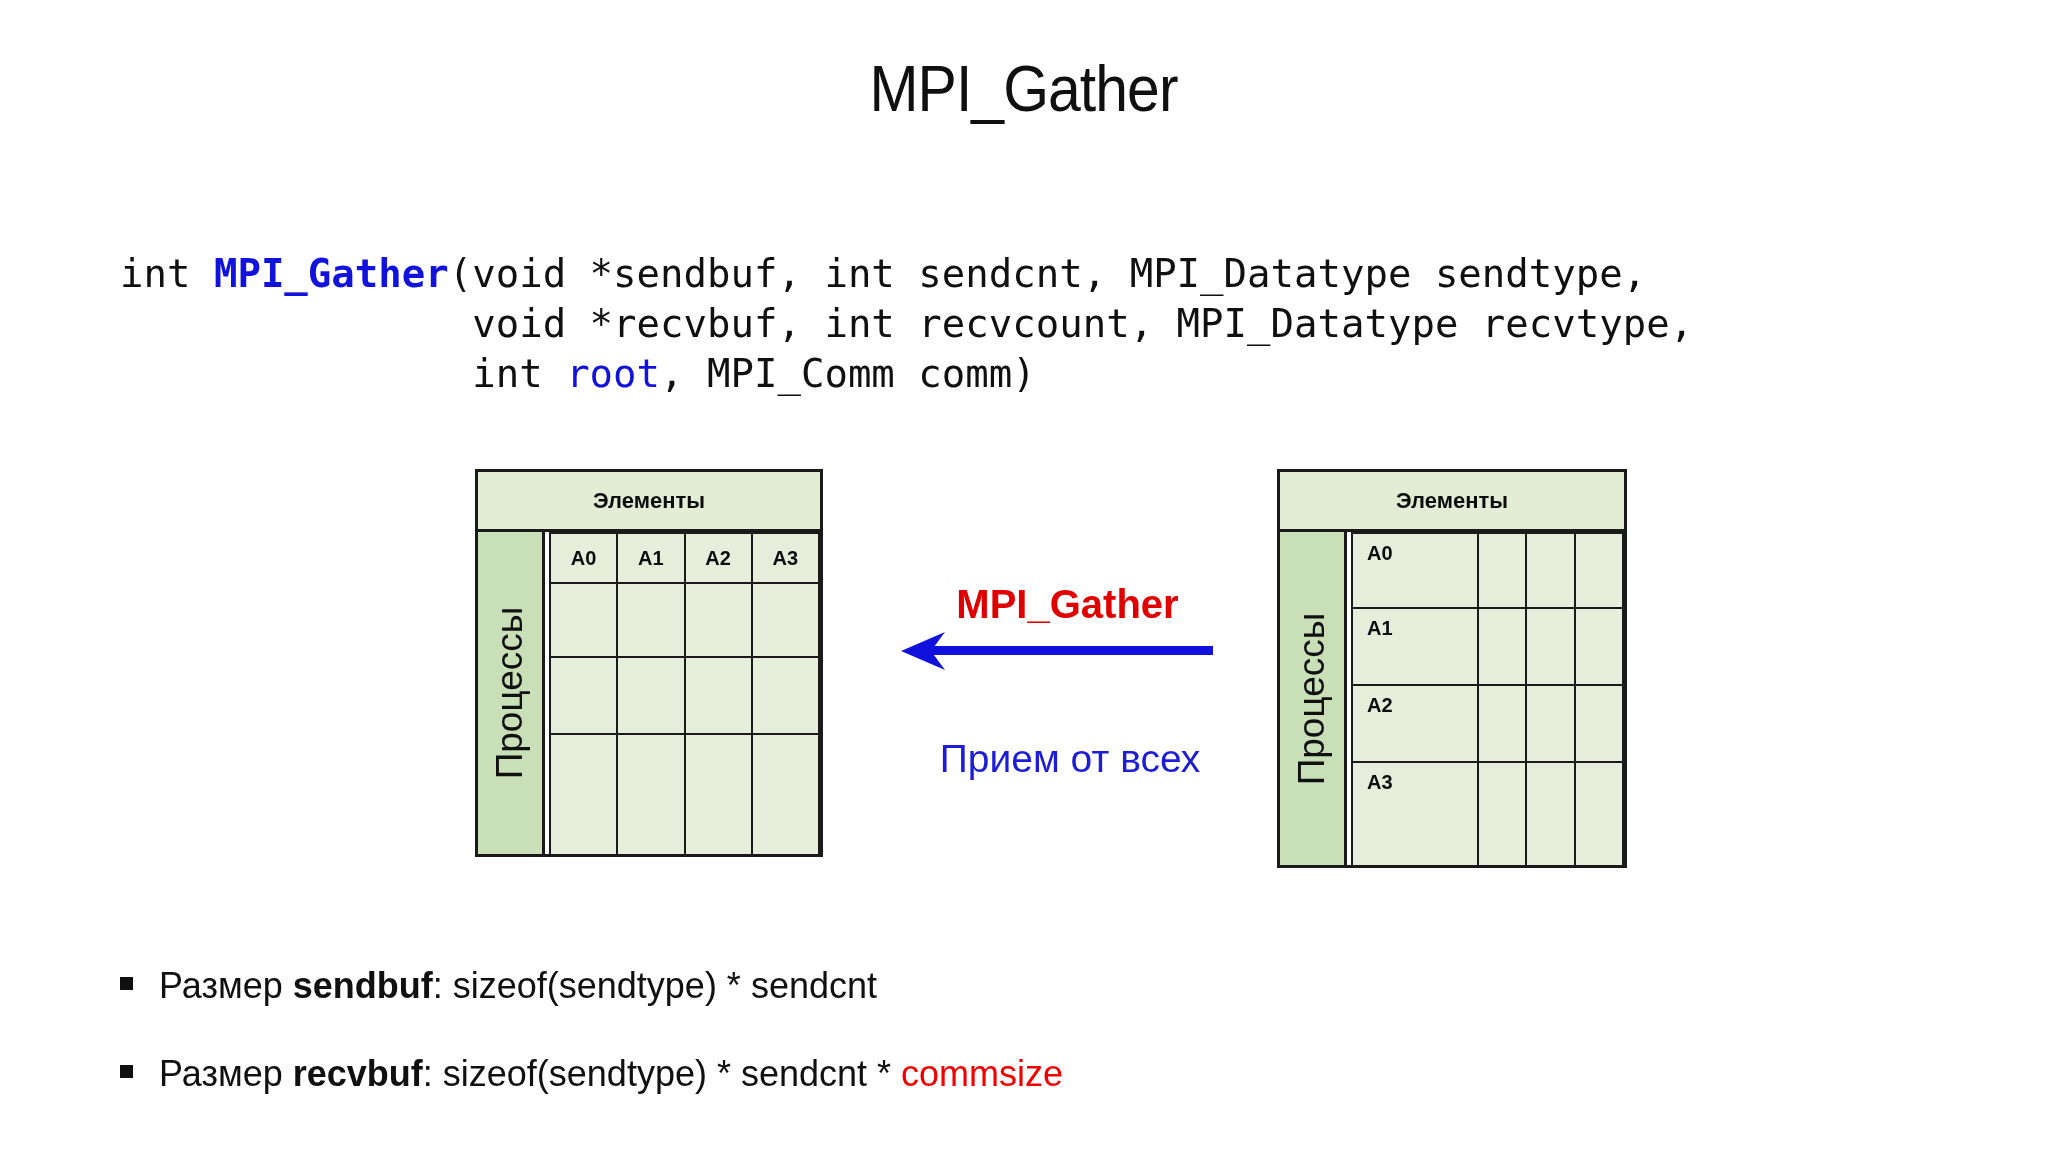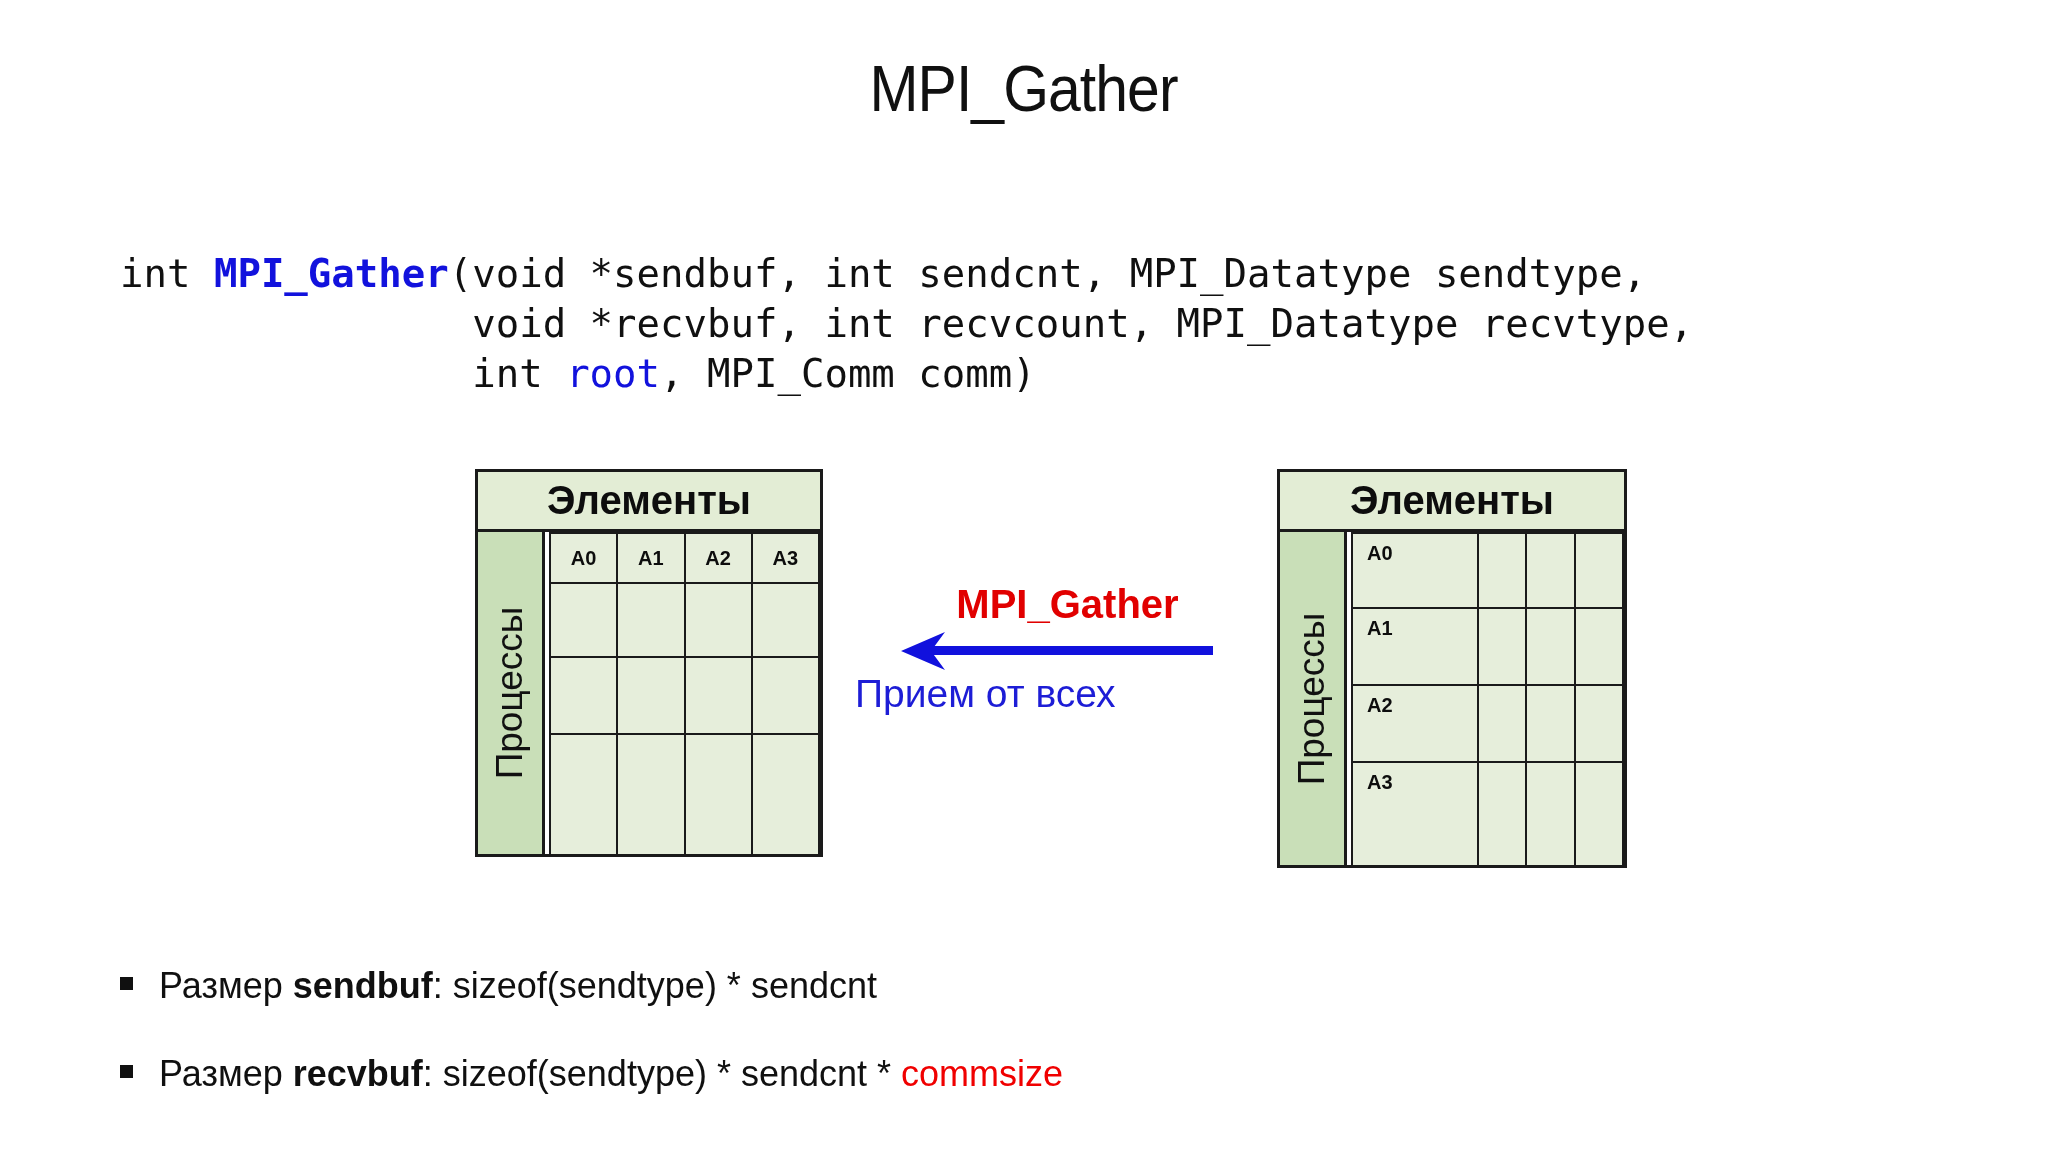--- a/index.html
+++ b/index.html
@@ -14,40 +14,40 @@
   
   .code{position:absolute;left:120px;top:249px;white-space:pre;
         font-family:"DejaVu Sans Mono",monospace;font-size:39px;line-height:50px;color:#101010;}
   .code .fn{color:#1212dd;font-weight:bold;}
   .code .kw{color:#1212dd;margin-top:12px;}
 
   
   .mtable{position:absolute;border:3px solid #1a1a1a;background:#e6eedb;box-sizing:border-box;}
   .mtable .thead{height:57px;border-bottom:3px solid #1a1a1a;background:#e3edd5;
                  display:flex;align-items:center;justify-content:center;
-                 font-size:40px;font-weight:bold;color:#0d0d0d;}
+                 font-size:22px;font-weight:bold;color:#0d0d0d;}
   .mtable .tbody{display:flex;}
   .mtable .strip{width:64px;background:#c9dfb8;border-right:3px solid #1a1a1a;
                  display:flex;align-items:center;justify-content:center;overflow:hidden;}
   .mtable .strip span{transform:rotate(-90deg);white-space:nowrap;font-size:37px;color:#111;}
   .mtable .gap{width:4px;background:#ffffff;}
   .mtable table{border-collapse:collapse;flex:1;table-layout:fixed;}
   .mtable td{border:2px solid #1a1a1a;padding:0;font-size:20px;font-weight:bold;color:#0d0d0d;}
   .left-table{left:475px;top:469px;width:348px;height:388px;}
   .left-table .tbody{height:322px;}
   .left-table td{text-align:center;vertical-align:middle;}
   .right-table{left:1277px;top:469px;width:350px;height:399px;}
   .right-table .tbody{height:333px;}
   .right-table td{text-align:left;vertical-align:top;padding:8px 0 0 14px;}
 
   
   .gather-label{position:absolute;left:895px;top:582px;width:345px;text-align:center;
                 font-size:40px;font-weight:bold;color:#e10000;}
   .gather-arrow{position:absolute;left:895px;top:629px;}
-  .gather-desc{position:absolute;left:855px;top:670px;width:430px;
+  .gather-desc{position:absolute;left:855px;top:735px;width:430px;text-align:center;
                font-size:39px;line-height:48px;color:#1d1dd6;}
   .gather-desc b{font-weight:bold;}
 
   
   .bullet{position:absolute;left:120px;display:flex;align-items:flex-start;
           font-family:Liberation Sans, sans-serif;font-size:36px;line-height:47px;color:#101010;}
   .bullet .marker{width:13px;height:13px;background:#101010;margin:15px 26px 0 0;flex:none;}
   .bullet b{font-weight:bold;}
   .bullet .red{color:#f00000;}
   .bullet1{top:962px;}

